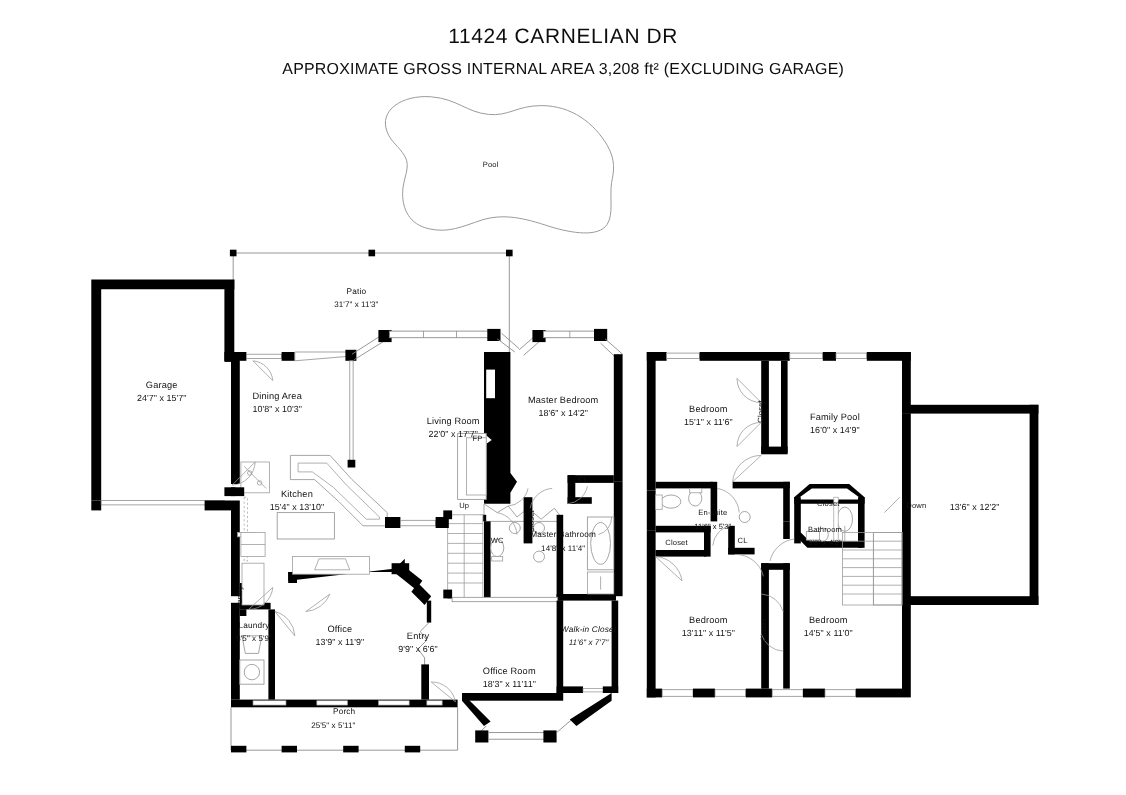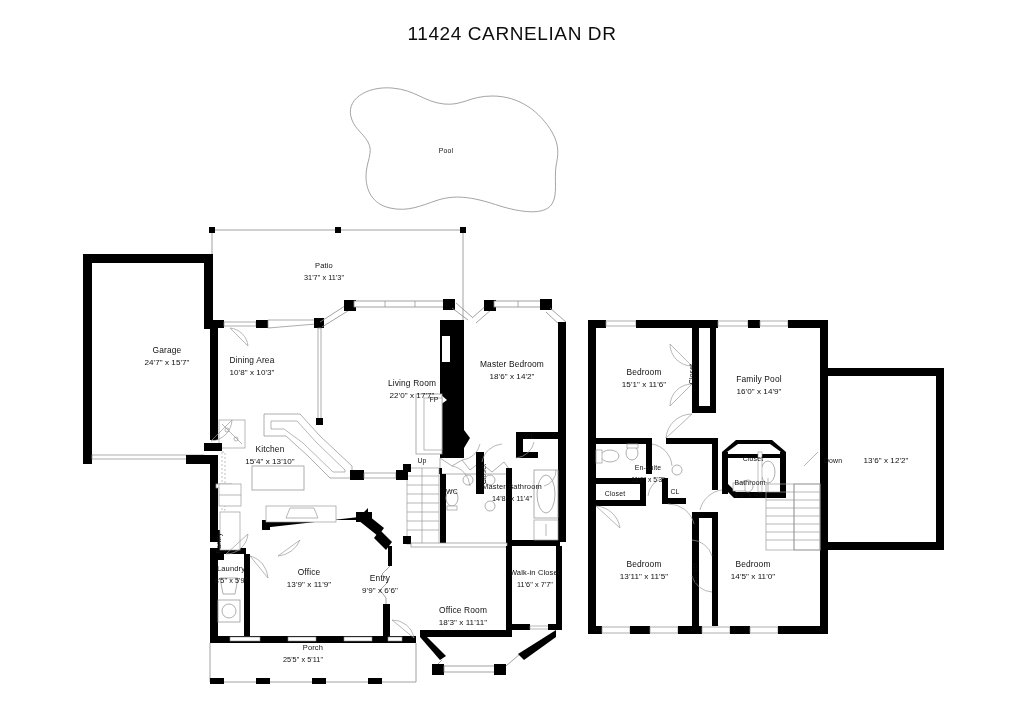--- a/index.html
+++ b/index.html
@@ -87,20 +87,21 @@
     transform: translate(-50%, -50%) rotate(-90deg);
   }
 </style>
 </head>
 <body>
 
 <div id="sheet">
 
   <div class="title-block">
     <div id="plan-title">11424 CARNELIAN DR</div>
+    <div id="plan-subtitle">APPROXIMATE GROSS INTERNAL AREA 3,208 ft² (EXCLUDING GARAGE)</div>
   </div>
 
   <div id="drawing">
     <svg width="1024" height="723" viewBox="0 0 1024 723" xmlns="http://www.w3.org/2000/svg">
 
       <g>
         <path d="M 352 120
                  C 344 100, 366 86, 392 88
                  C 416 90, 424 102, 444 104
                  C 462 106, 470 96, 492 96
@@ -435,21 +436,21 @@
       </g>
     </svg>
   </div>
 
   <div class="labels">
 
     <div class="rlabel tiny" style="left:446px; top:151px;">
       <span class="rname">Pool</span>
     </div>
 
-    <div class="rlabel" style="left:147px; top:356px;margin-left:20px;">
+    <div class="rlabel" style="left:147px; top:356px;">
       <span class="rname">Garage</span>
       <span class="rdim">24'7" x 15'7"</span>
     </div>
 
     <div class="rlabel small" style="left:324px; top:271px;">
       <span class="rname">Patio</span>
       <span class="rdim">31'7" x 11'3"</span>
     </div>
 
     <div class="rlabel" style="left:252px; top:366px;">
@@ -485,21 +486,21 @@
     <div class="rlabel" style="left:309px; top:578px;">
       <span class="rname">Office</span>
       <span class="rdim">13'9" x 11'9"</span>
     </div>
 
     <div class="rlabel" style="left:380px; top:584px;">
       <span class="rname">Entry</span>
       <span class="rdim">9'9" x 6'6"</span>
     </div>
 
-    <div class="rlabel small" style="left:535px; top:578px;">
+    <div class="rlabel small" style="left:535px; top:578px;font-style:italic;">
       <span class="rname">Walk-in Closet</span>
       <span class="rdim">11'6" x 7'7"</span>
     </div>
 
     <div class="rlabel" style="left:463px; top:616px;">
       <span class="rname">Office Room</span>
       <span class="rdim">18'3" x 11'11"</span>
     </div>
 
     <div class="rlabel small" style="left:303px; top:653px;text-align:right;">

